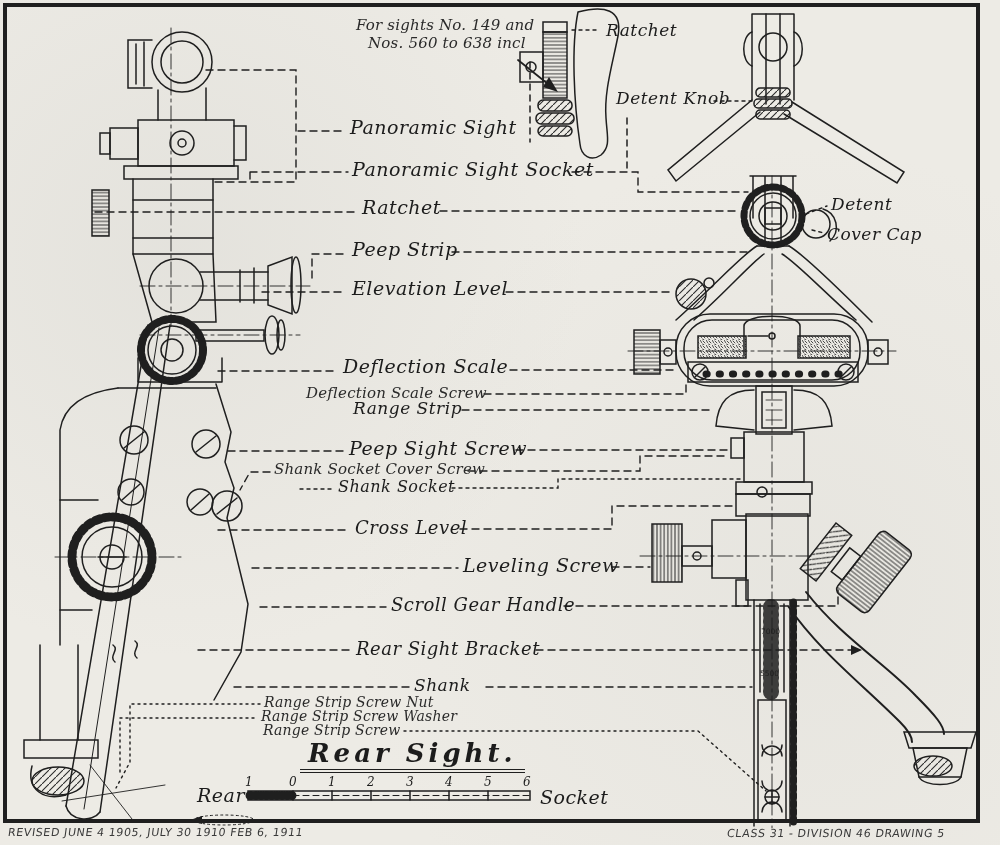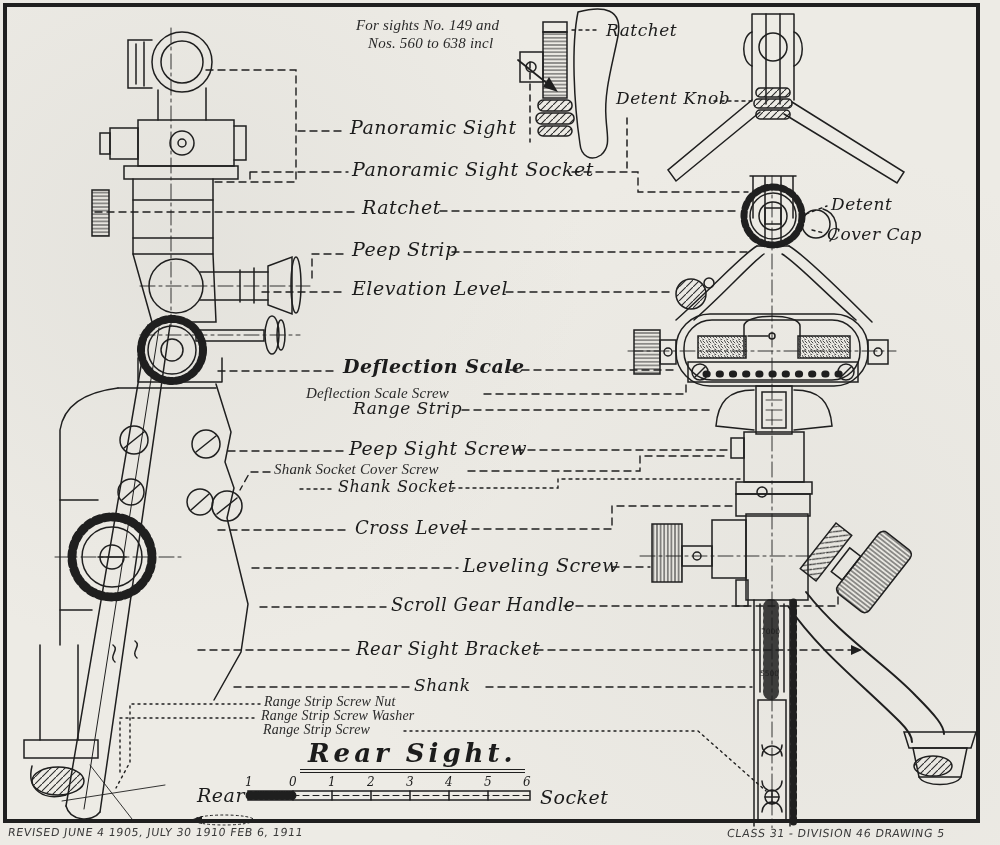--- a/index.html
+++ b/index.html
@@ -5,21 +5,21 @@
   html,body{margin:0;padding:0;background:#cfcfcb;}
   .canvas{
     position:relative;width:1000px;height:845px;overflow:hidden;
     background:#edebe5;
     background-image:radial-gradient(circle at 18% 30%, rgba(200,200,195,.25), transparent 40%),
                      radial-gradient(circle at 80% 70%, rgba(205,205,200,.2), transparent 45%);
     font-family:"DejaVu Serif", serif;color:#1f1f1f;
   }
   svg.draw{position:absolute;left:0;top:0;}
   .p{position:absolute;font-style:italic;white-space:nowrap;letter-spacing:.5px;color:#1c1c1c;line-height:1;}
-  .sm{letter-spacing:.2px;color:#2a2a2a;font-family:Liberation Serif, serif;}
+  .sm{letter-spacing:.2px;color:#2a2a2a;}
   .title{font-weight:bold;letter-spacing:4px;border-bottom:4px double #1f1f1f;padding:0 8px 3px 8px;}
   .tick{font-size:12px;}
   .foot{font-style:normal;font-family:"DejaVu Sans", sans-serif;font-size:11px;letter-spacing:.6px;color:#3a3a3a;transform:skewX(-8deg);}
 </style>
 </head>
 <body>
 
 <div class="canvas">
 
 <svg class="draw" width="1000" height="845" viewBox="0 0 1000 845" fill="none" stroke="#1f1f1f" stroke-width="1.5" stroke-linecap="round">
@@ -302,21 +302,21 @@
 
   <span class="p" style="left:350px;top:118px;font-size:19px;">Panoramic Sight</span>
   <span class="p" style="left:352px;top:160px;font-size:19px;">Panoramic Sight Socket</span>
   <span class="p" style="left:362px;top:198px;font-size:19px;">Ratchet</span>
   <span class="p" style="left:352px;top:240px;font-size:19px;">Peep Strip</span>
   <span class="p" style="left:352px;top:279px;font-size:19px;">Elevation Level</span>
 
   <span class="p" style="left:831px;top:196px;font-size:17px;">Detent</span>
   <span class="p" style="left:827px;top:226px;font-size:17px;">Cover Cap</span>
 
-  <span class="p" style="left:343px;top:357px;font-size:19px;font-weight:bold;">Deflection Scale</span>
+  <span class="p" style="left:343px;top:357px;font-size:19px;">Deflection Scale</span>
   <span class="p sm" style="left:306px;top:386px;font-size:15px;">Deflection Scale Screw</span>
   <span class="p" style="left:353px;top:400px;font-size:17px;">Range Strip</span>
   <span class="p" style="left:349px;top:439px;font-size:19px;">Peep Sight Screw</span>
   <span class="p sm" style="left:274px;top:462px;font-size:15px;">Shank Socket Cover Screw</span>
   <span class="p" style="left:338px;top:479px;font-size:16px;">Shank Socket</span>
   <span class="p" style="left:355px;top:519px;font-size:18px;">Cross Level</span>
   <span class="p" style="left:463px;top:556px;font-size:19px;">Leveling Screw</span>
   <span class="p" style="left:391px;top:596px;font-size:18px;">Scroll Gear Handle</span>
   <span class="p" style="left:356px;top:640px;font-size:18px;">Rear Sight Bracket</span>
   <span class="p" style="left:414px;top:677px;font-size:17px;">Shank</span>

